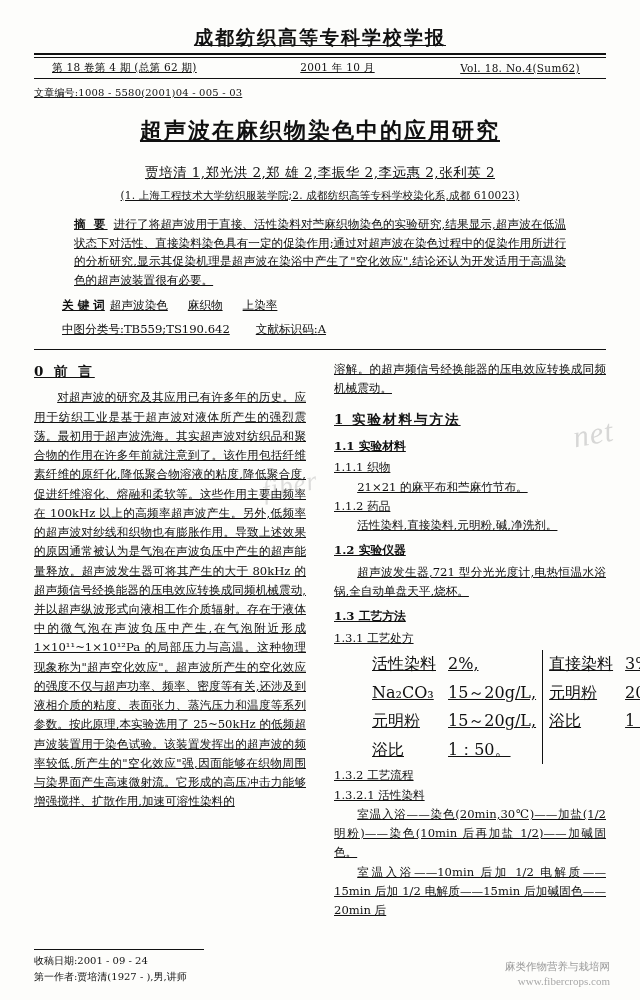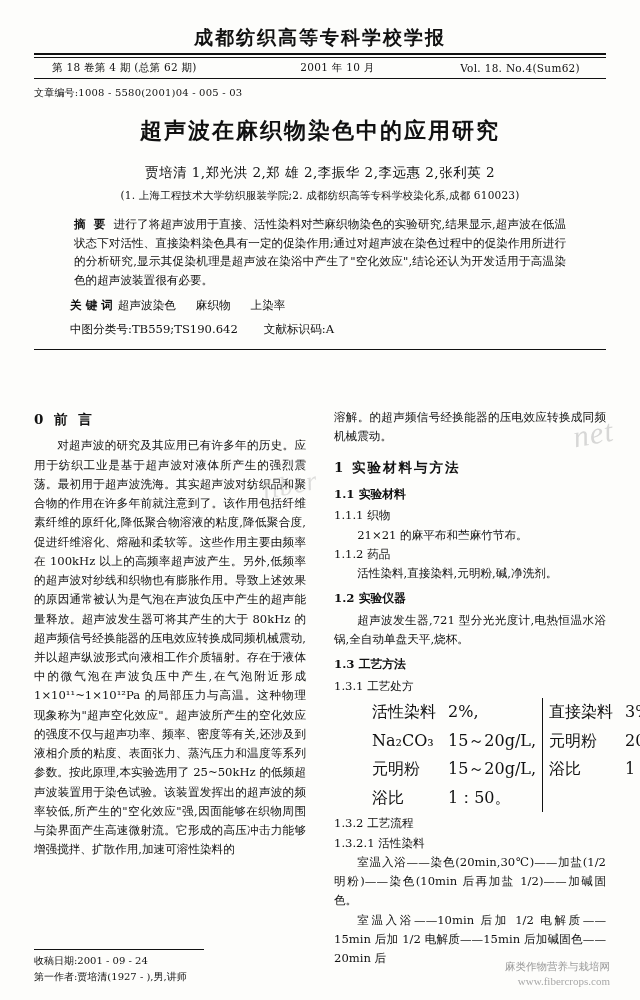--- a/index.html
+++ b/index.html
@@ -15,20 +15,21 @@
     position: relative;
     overflow: hidden;
   }
   .page {
     position: relative;
     width: 640px;
     height: 1000px;
     box-sizing: border-box;
     padding: 26px 34px 10px 34px;
     background: #fdfdfb;
+    text-decoration: underline;
   }
 
   
   .masthead {
     text-align: center;
   }
   .journal-cn {
     font-family: "DejaVu Serif", serif;
     font-size: 19px;
     font-weight: bold;
@@ -102,21 +103,21 @@
     font-size: 11.6px;
     line-height: 1.62;
     text-align: justify;
   }
   .abstract-wrap .lbl {
     font-weight: bold;
     letter-spacing: 2px;
     margin-right: 6px;
   }
   .kw, .clc {
-    margin: 6px 40px 0 36px;
+    margin: 6px 40px 0 28px;
     font-family: "DejaVu Serif", serif;
     font-size: 11.6px;
     line-height: 1.6;
   }
   .kw .lbl, .clc .lbl {
     font-weight: bold;
     margin-right: 5px;
   }
   .kw .item { margin-right: 20px; }
   .clc .seg2 { margin-left: 26px; }
@@ -132,21 +133,20 @@
     margin-top: 10px;
     position: relative;
   }
   .col {
     width: 50%;
     box-sizing: border-box;
     font-family: "DejaVu Serif", serif;
     font-size: 11.6px;
     line-height: 1.66;
     text-align: justify;
-    margin-top: 48px;
   }
   .col.left { padding-right: 14px; }
   .col.right { padding-left: 14px; }
 
   h2.sec {
     font-size: 13.5px;
     font-weight: bold;
     letter-spacing: 3px;
     margin: 0 0 6px 0;
     font-family: "DejaVu Serif", serif;

